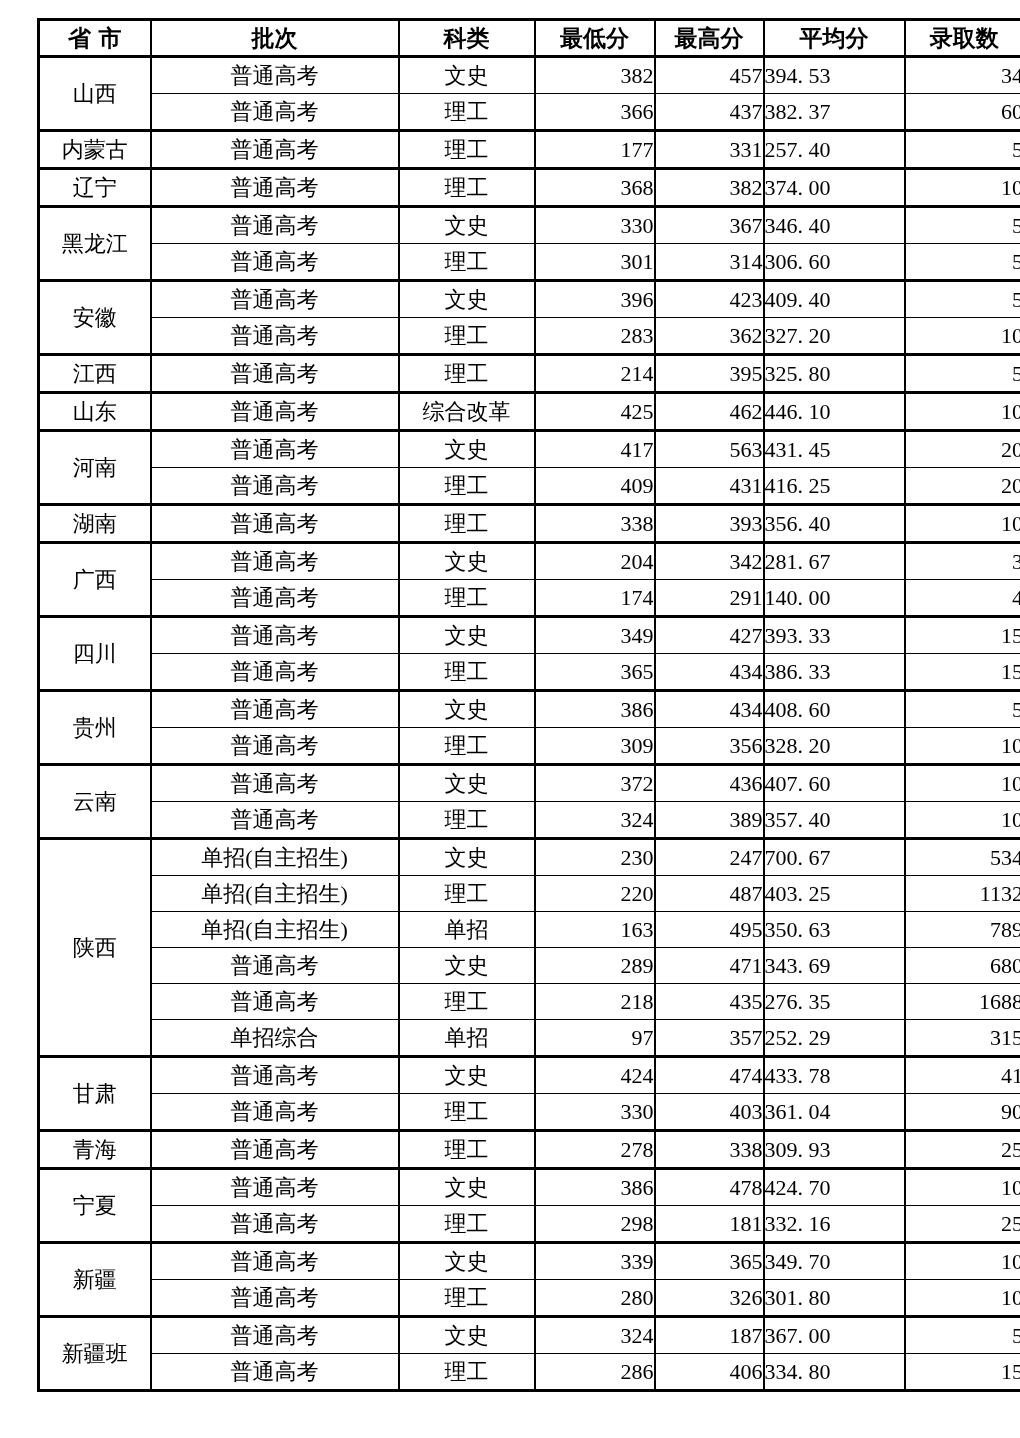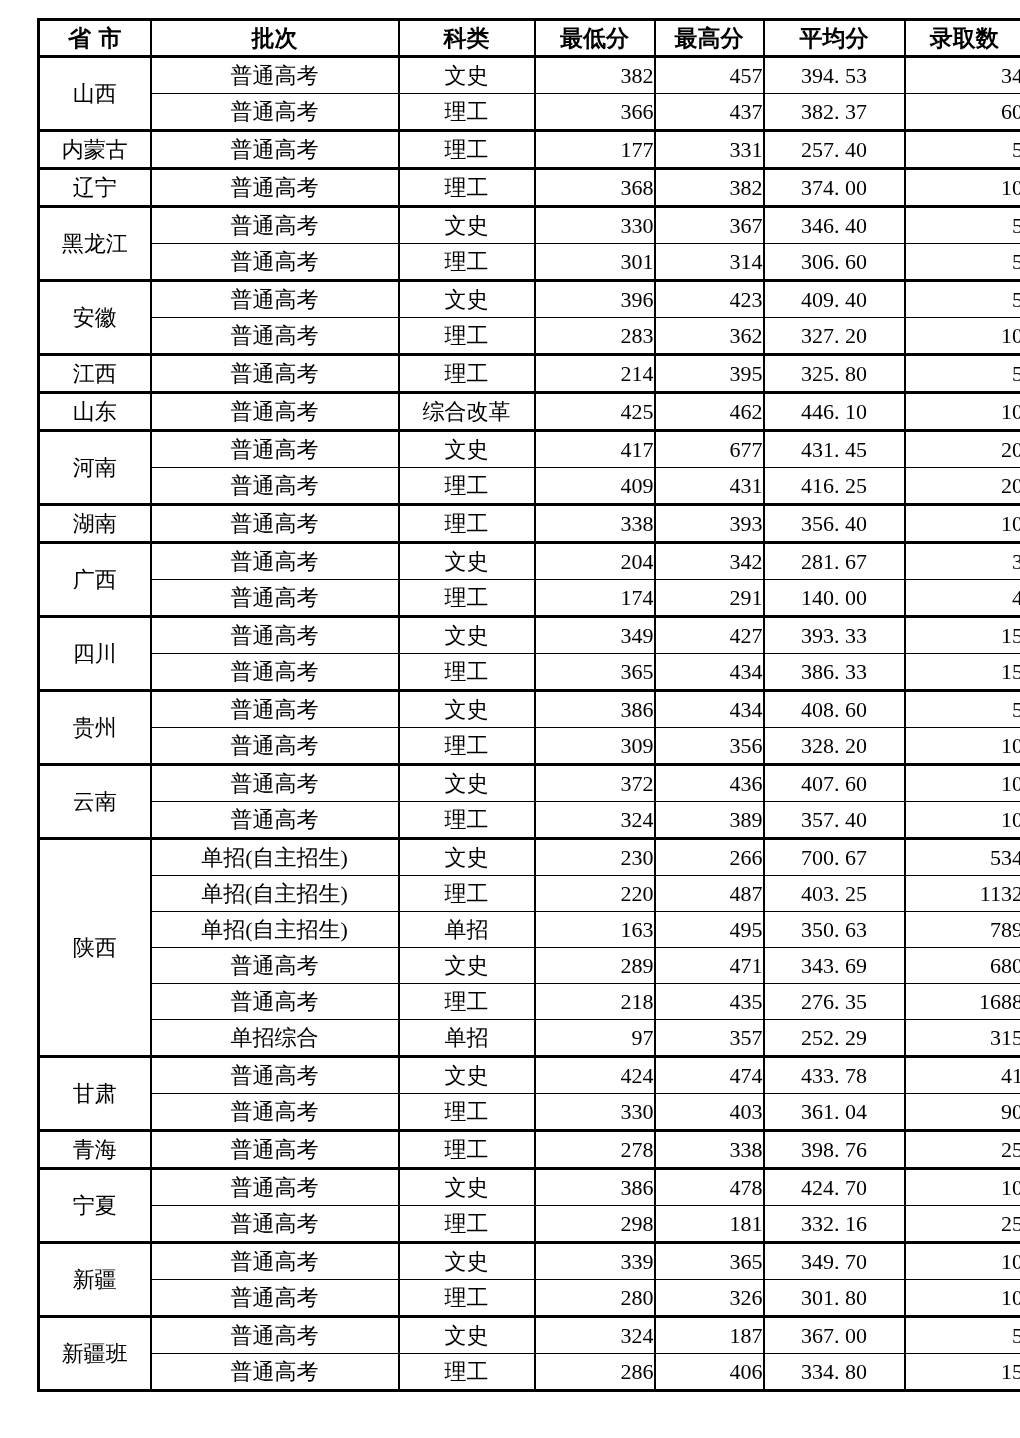--- a/index.html
+++ b/index.html
@@ -59,21 +59,21 @@
     border-top: 3px solid #000;
   }
   td.c-province, td.c-batch, td.c-subject {
     text-align: center;
   }
   td.c-min, td.c-max, td.c-count {
     text-align: right;
     padding-right: 6px;
   }
   td.c-avg {
-    text-align: center;
+    text-align: left;
     padding-right: 4px;
   }
 </style>
 </head>
 <body>
 
 <div class="table-wrap">
   <table class="score-table">
     <colgroup>
       <col style="width:112px">
@@ -181,21 +181,21 @@
           <td class="c-min">425</td>
           <td class="c-max">462</td>
           <td class="c-avg">446. 10</td>
           <td class="c-count">10</td>
         </tr>
         <tr class="group-start">
           <td class="c-province" rowspan="2">河南</td>
           <td class="c-batch">普通高考</td>
           <td class="c-subject">文史</td>
           <td class="c-min">417</td>
-          <td class="c-max">677</td>
+          <td class="c-max">563</td>
           <td class="c-avg">431. 45</td>
           <td class="c-count">20</td>
         </tr>
         <tr>
           <td class="c-batch">普通高考</td>
           <td class="c-subject">理工</td>
           <td class="c-min">409</td>
           <td class="c-max">431</td>
           <td class="c-avg">416. 25</td>
           <td class="c-count">20</td>
@@ -275,21 +275,21 @@
           <td class="c-min">324</td>
           <td class="c-max">389</td>
           <td class="c-avg">357. 40</td>
           <td class="c-count">10</td>
         </tr>
         <tr class="group-start">
           <td class="c-province" rowspan="6">陕西</td>
           <td class="c-batch">单招(自主招生)</td>
           <td class="c-subject">文史</td>
           <td class="c-min">230</td>
-          <td class="c-max">266</td>
+          <td class="c-max">247</td>
           <td class="c-avg">700. 67</td>
           <td class="c-count">534</td>
         </tr>
         <tr>
           <td class="c-batch">单招(自主招生)</td>
           <td class="c-subject">理工</td>
           <td class="c-min">220</td>
           <td class="c-max">487</td>
           <td class="c-avg">403. 25</td>
           <td class="c-count">1132</td>
@@ -342,21 +342,21 @@
           <td class="c-max">403</td>
           <td class="c-avg">361. 04</td>
           <td class="c-count">90</td>
         </tr>
         <tr class="group-start">
           <td class="c-province" rowspan="1">青海</td>
           <td class="c-batch">普通高考</td>
           <td class="c-subject">理工</td>
           <td class="c-min">278</td>
           <td class="c-max">338</td>
-          <td class="c-avg">398. 76</td>
+          <td class="c-avg">309. 93</td>
           <td class="c-count">25</td>
         </tr>
         <tr class="group-start">
           <td class="c-province" rowspan="2">宁夏</td>
           <td class="c-batch">普通高考</td>
           <td class="c-subject">文史</td>
           <td class="c-min">386</td>
           <td class="c-max">478</td>
           <td class="c-avg">424. 70</td>
           <td class="c-count">10</td>

